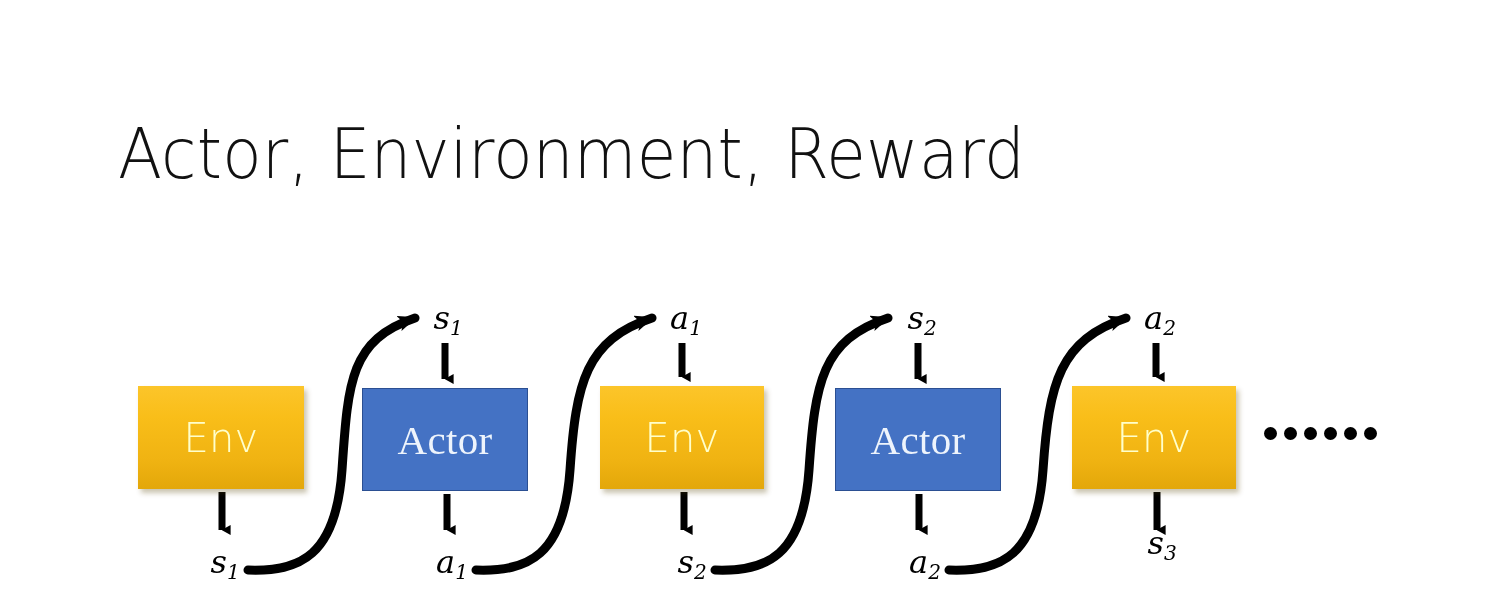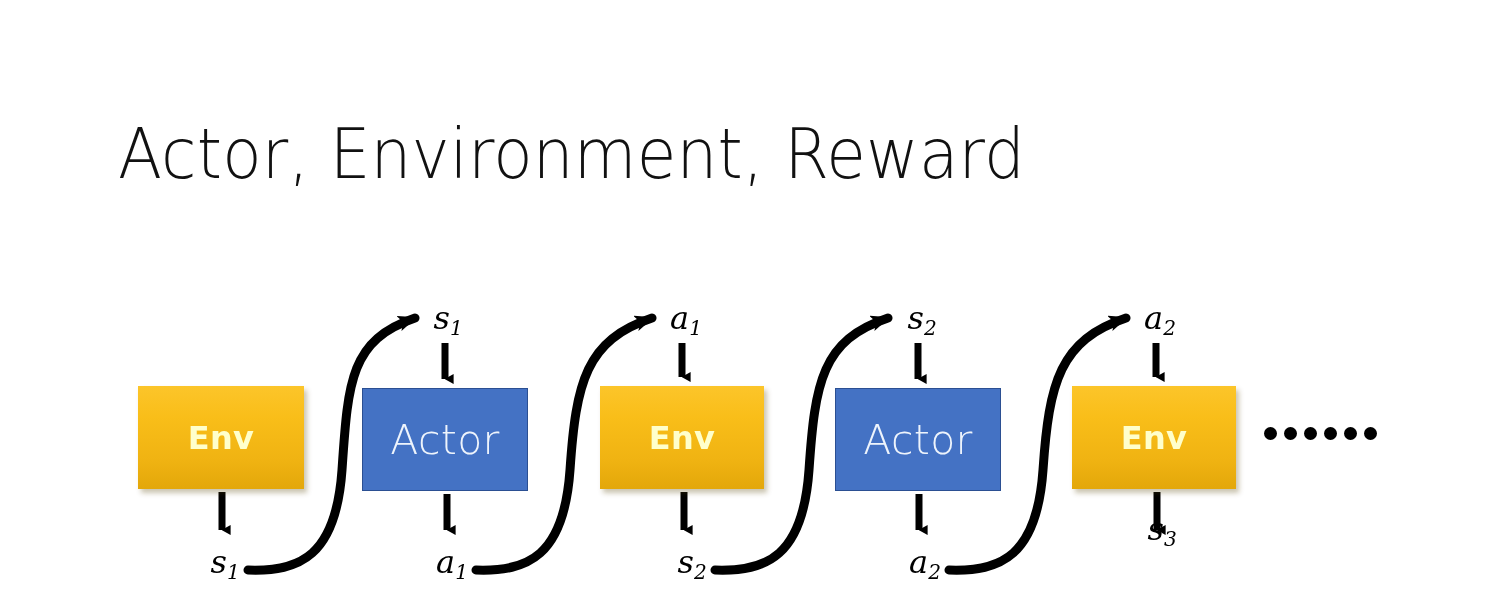--- a/index.html
+++ b/index.html
@@ -60,30 +60,30 @@
     font-weight: 300;
     letter-spacing: 0.3px;
     white-space: nowrap;
   }
 
   .node-env {
     background: linear-gradient(180deg, #FCC52A 0%, #F9BE19 30%, #F0B312 72%, #E3A70A 100%);
     color: #FFFFCB;
     border: none;
     box-shadow: 3px 4px 5px rgba(90, 70, 10, 0.32);
-    font-size: 32px;
-    font-weight: bold;
+    font-size: 40px;
   }
 
   .node-actor {
     background: #4472C4;
     color: #EEF4FC;
     border: 1.5px solid #2B4F92;
     box-shadow: none;
     font-size: 41px;
+    font-family: Liberation Serif, serif;
   }
 
   
   .math-label {
     position: absolute;
     font-family: "DejaVu Serif", serif;
     font-style: italic;
     font-size: 32px;
     color: #000000;
     white-space: nowrap;
@@ -195,21 +195,21 @@
   </div>
   <div class="math-label" style="left:452px; top:562px;">
     <span>a</span><span class="sub">1</span>
   </div>
   <div class="math-label" style="left:692px; top:562px;">
     <span>s</span><span class="sub">2</span>
   </div>
   <div class="math-label" style="left:925px; top:562px;">
     <span>a</span><span class="sub">2</span>
   </div>
-  <div class="math-label" style="left:1162px; top:529px;text-align:right;">
+  <div class="math-label" style="left:1162px; top:543px;text-align:right;">
     <span>s</span><span class="sub">3</span>
   </div>
 
   <div id="ellipsis">
     <span class="dot"></span>
     <span class="dot"></span>
     <span class="dot"></span>
     <span class="dot"></span>
     <span class="dot"></span>
     <span class="dot"></span>

